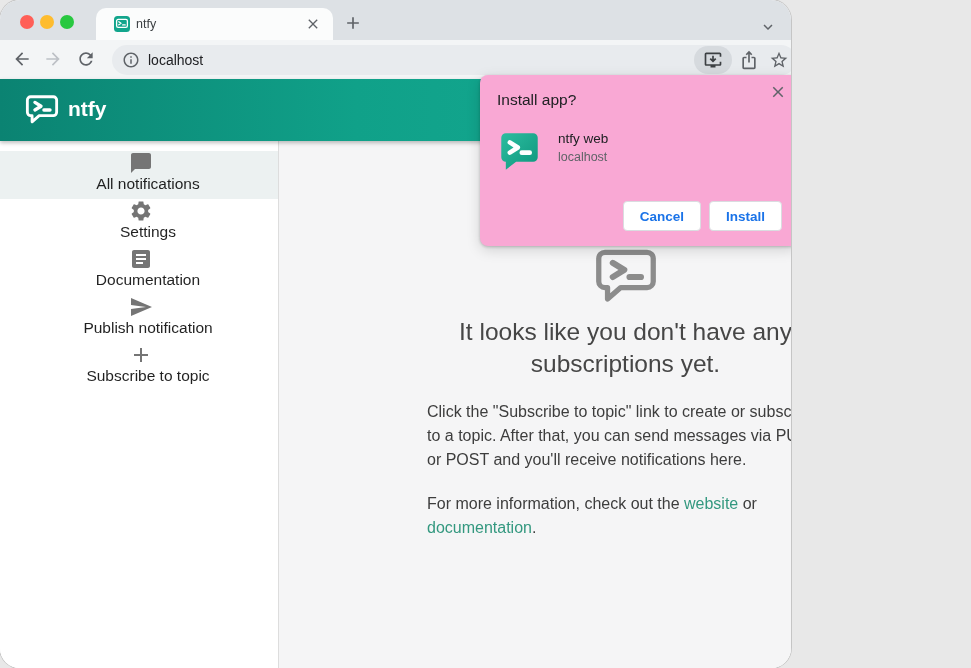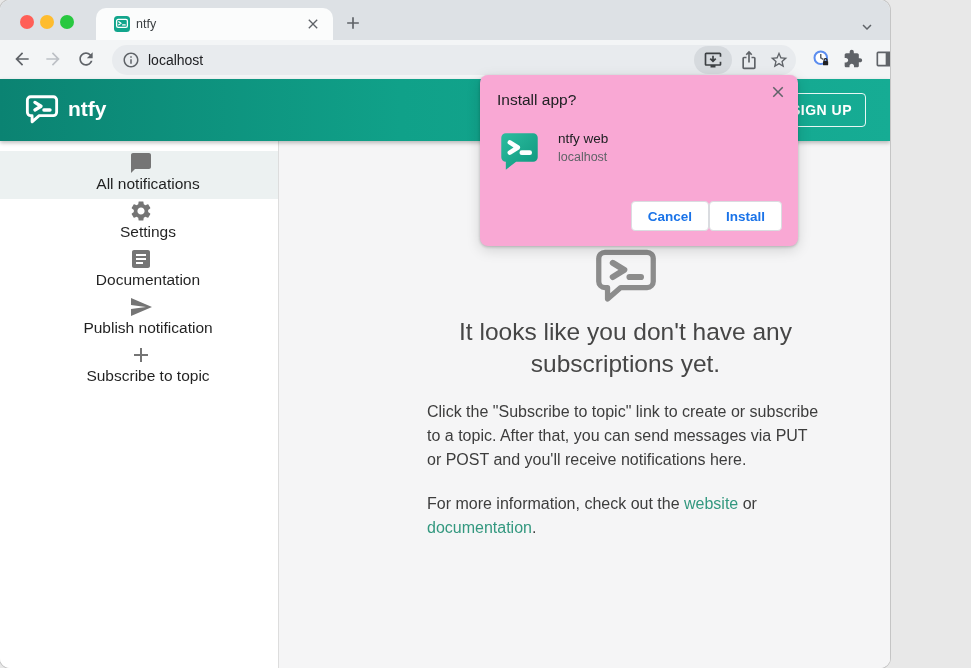--- a/index.html
+++ b/index.html
@@ -1,17 +1,17 @@
 <!DOCTYPE html>
 <html><head>
 <meta charset="utf-8">
 <style>
   * { margin:0; padding:0; box-sizing:border-box; }
   html,body { width:971px; height:668px; font-family:"Liberation Sans", sans-serif; background:#e8e8e8; }
-  .window { position:relative; width:890px; height:668px; border-radius:10px; overflow:hidden; background:#fff; box-shadow:0 0 0 1px rgba(0,0,0,.15); }
+  .window { position:relative; width:791px; height:668px; border-radius:20px; overflow:hidden; background:#fff; box-shadow:0 0 0 1px rgba(0,0,0,.15); }
 
   
   .tabstrip { position:absolute; left:0; top:0; width:100%; height:40px; background:#dde1e5; }
   .traffic { position:absolute; top:15px; width:14px; height:14px; border-radius:50%; }
   .t-red { left:20px; background:#ff5f57; }
   .t-yellow { left:40px; background:#febc2e; }
   .t-green { left:60px; background:#28c840; }
   .tab { position:absolute; left:96px; top:8px; width:237px; height:32px; background:#fbfcfc; border-radius:10px 10px 0 0; }
   .favicon { position:absolute; left:18px; top:8px; width:16px; height:16px; }
   .tab-title { position:absolute; left:40px; top:9px; font-size:12.5px; color:#3c4043; }
@@ -53,21 +53,21 @@
   .empty-p a { color:#33987f; cursor:pointer; }
 
   
   .dialog { position:absolute; left:480px; top:75px; width:318px; height:171px; background:#f9a8d4; border-radius:8px;
             box-shadow:0 1px 3px rgba(0,0,0,.2), 0 4px 14px rgba(0,0,0,.15); z-index:20; }
   .dlg-title { position:absolute; left:17px; top:16px; font-size:15.5px; color:#202124; }
   .dlg-close { position:absolute; right:11px; top:8px; width:18px; height:18px; cursor:pointer; }
   .dlg-icon { position:absolute; left:19px; top:56px; width:41px; height:41px; }
   .dlg-app { position:absolute; left:78px; top:56px; font-size:13.5px; color:#202124; }
   .dlg-origin { position:absolute; left:78px; top:75px; font-size:12.5px; color:#5f6368; }
-  .dlg-btns { position:absolute; right:16px; bottom:15px; display:flex; }
+  .dlg-btns { position:absolute; right:16px; bottom:15px; display:flex; gap:8px; }
   .dlg-btn { height:30px; padding:0 16px; background:#fff; border:1px solid #dadce0; border-radius:4px;
              font-size:13.5px; font-weight:bold; color:#1a73e8; cursor:pointer; font-family:inherit; }
 </style>
 </head>
 <body>
 
 <div class="window">
 
   <div class="tabstrip">
     <div class="traffic t-red"></div>

